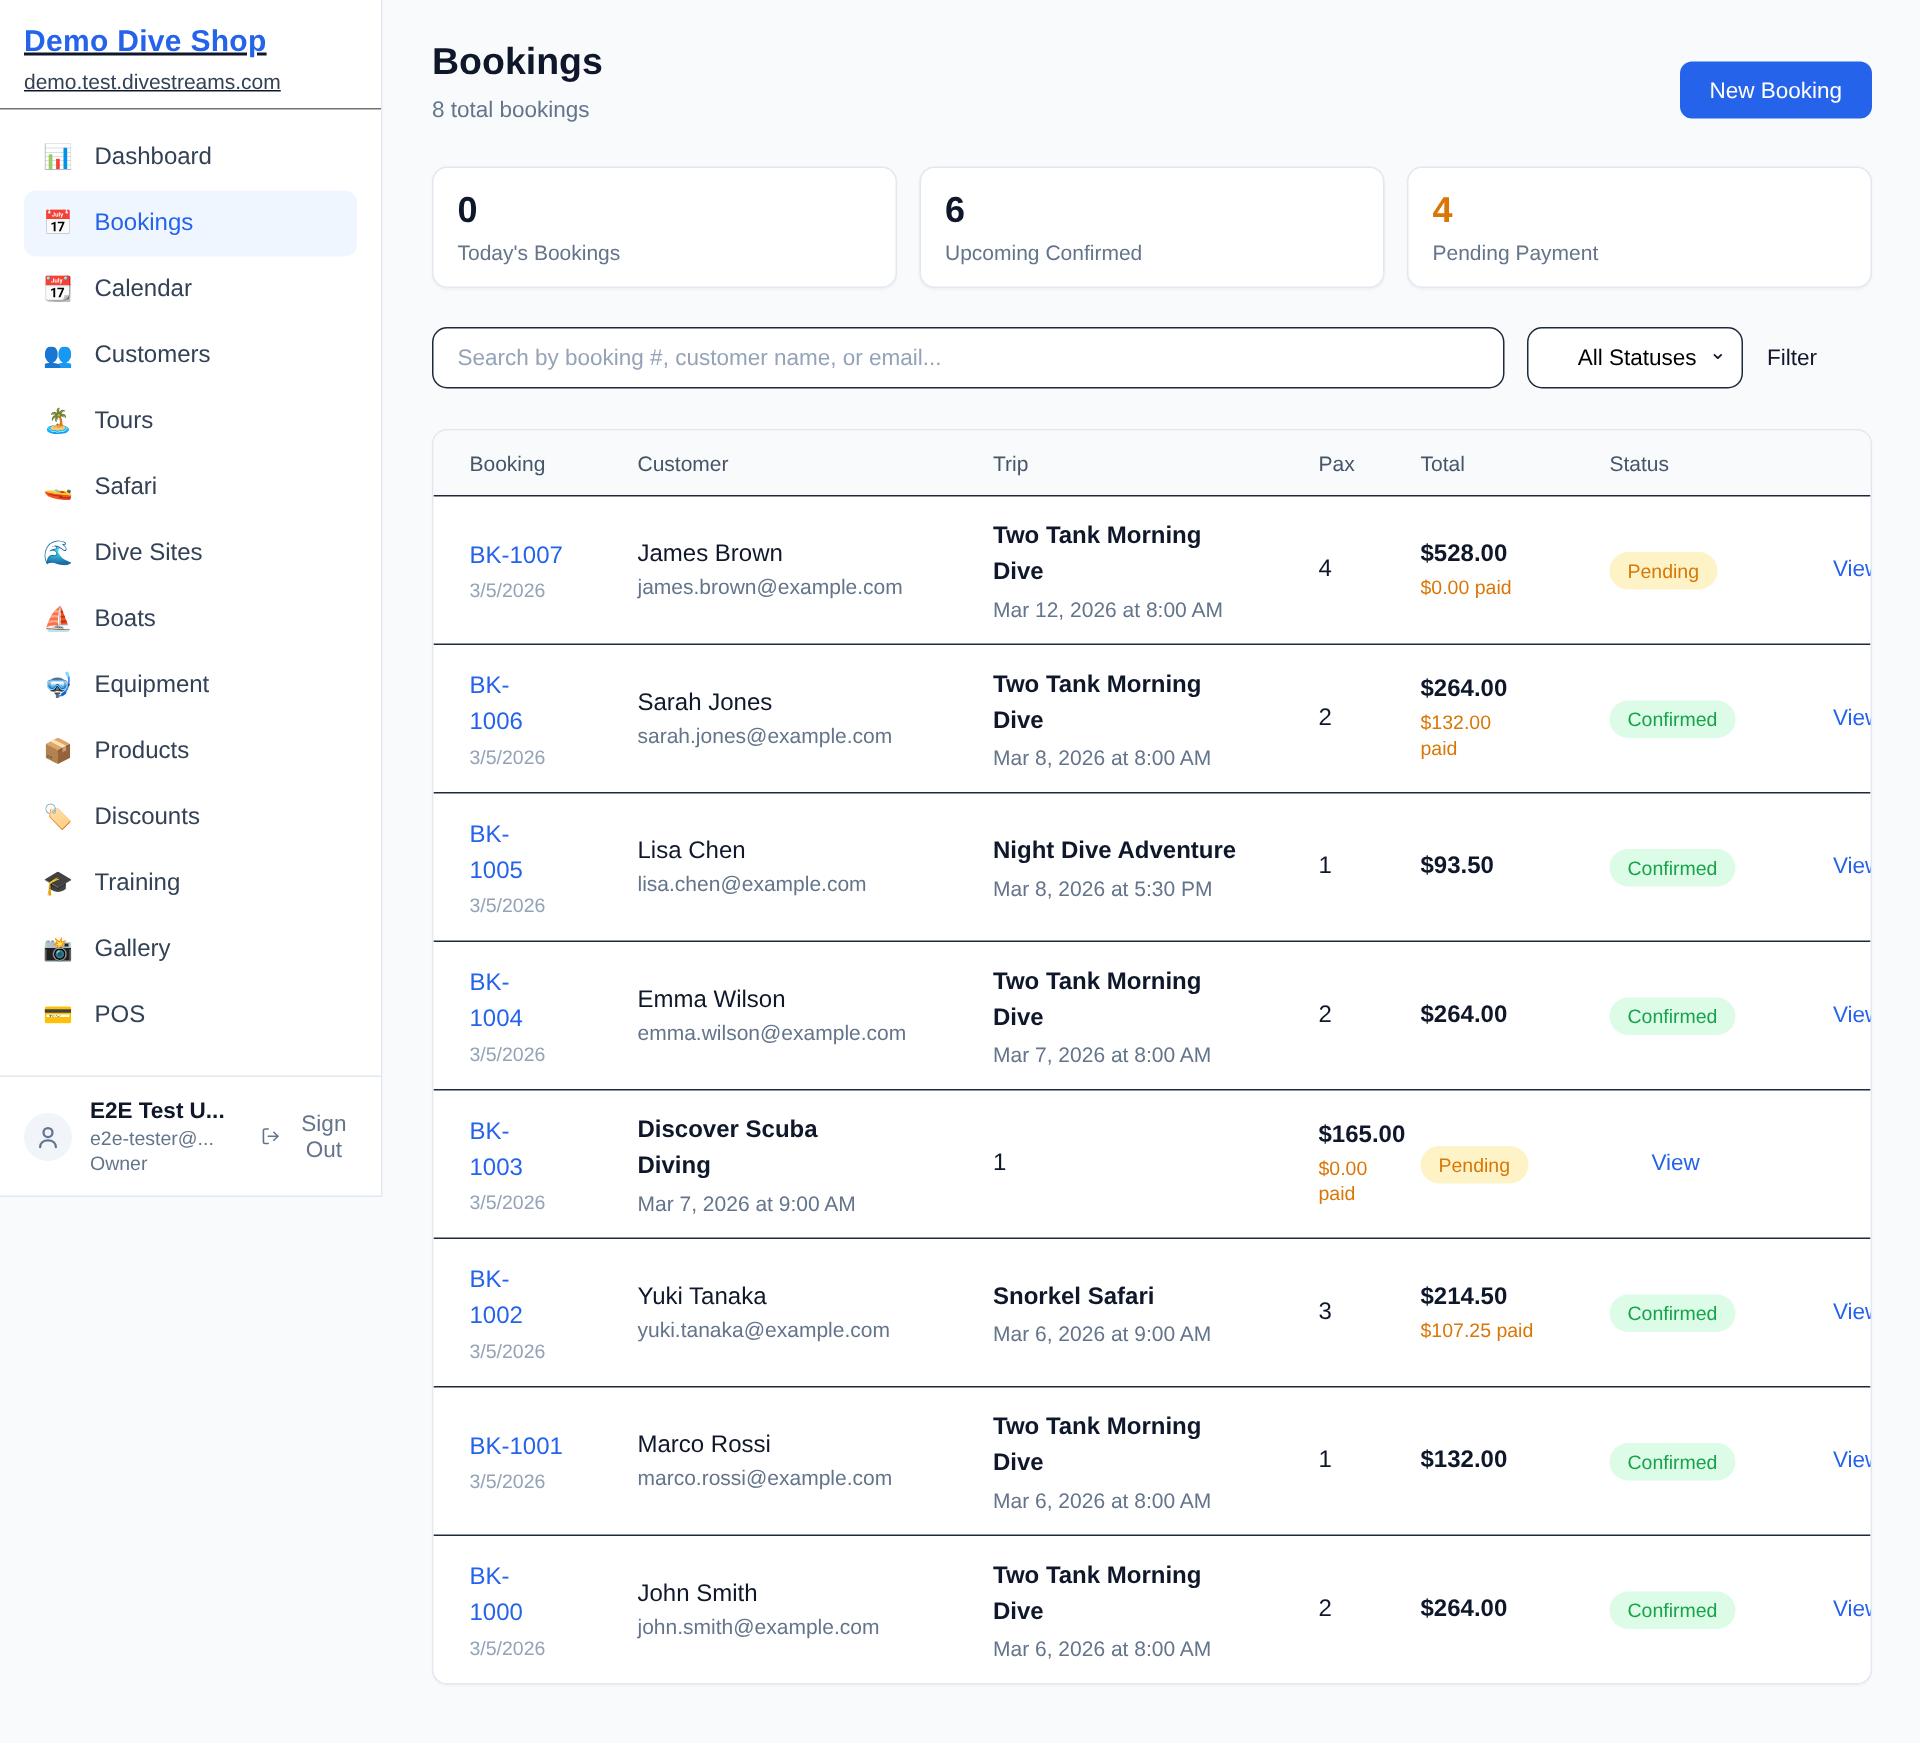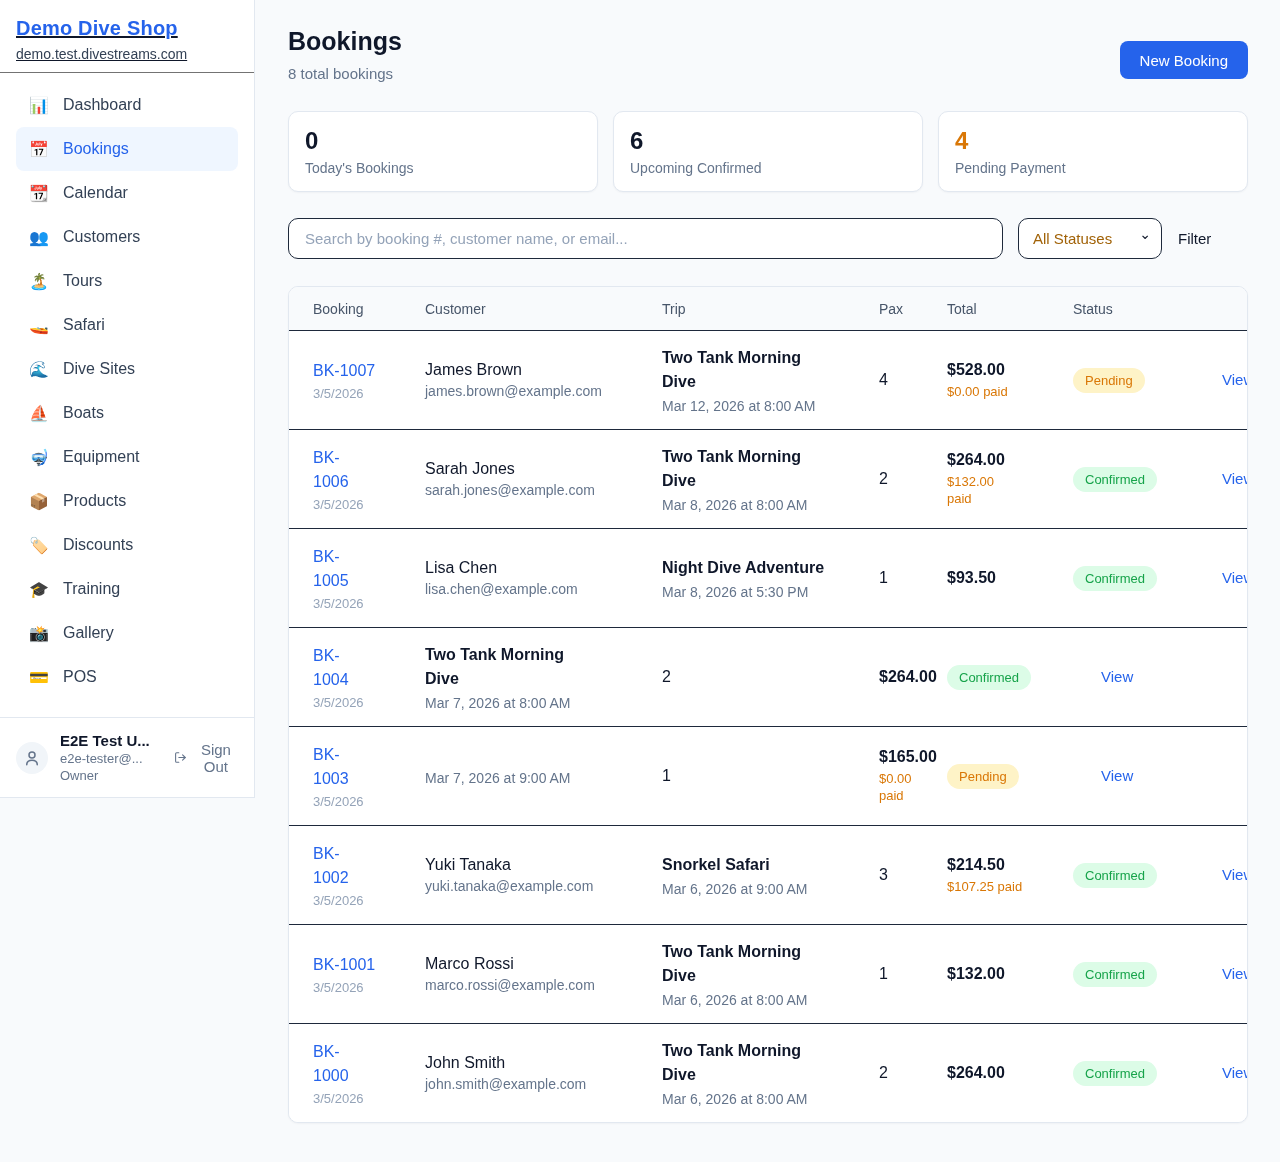--- a/index.html
+++ b/index.html
@@ -38,21 +38,21 @@
   .stat-value { font-size:24px; font-weight:700; line-height:28px; }
   .stat-value.orange { color:#d97706; }
   .stat-label { font-size:14px; color:#64748b; margin-top:5px; }
 
   .filter-row { display:flex; align-items:center; margin-top:26px; }
   .search-input { width:715px; height:41px; border:1px solid #1e293b; border-radius:10px; background:#fff;
                   padding:0 16px; font-size:15px; font-family:inherit; color:#0f172a; }
   .search-input::placeholder { color:#94a3b8; }
   .select-wrap { position:relative; margin-left:15px; }
   .status-select { appearance:none; -webkit-appearance:none; width:144px; height:41px; border:1px solid #1e293b;
-                   border-radius:10px; background:#fff; padding:0 30px 0 14px; font-size:15px; font-family:inherit; color:#a16207; cursor:pointer; }
+                   border-radius:10px; background:#fff; padding:0 30px 0 14px; font-size:15px; font-family:inherit; color:#000000; cursor:pointer;text-align:right; }
   .select-chevron { position:absolute; right:11px; top:8px; font-size:14px; color:#0f172a; pointer-events:none; }
   .filter-btn { background:none; border:none; font-size:15px; font-weight:500; color:#0f172a; font-family:inherit;
                 margin-left:16px; cursor:pointer; }
 
   
   .table-card { margin-top:27px; background:#fff; border:1px solid #e2e8f0; border-radius:10px; overflow:hidden;
                 box-shadow:0 1px 2px rgba(15,23,42,.04); }
   .tgrid { display:grid; grid-template-columns:112px 237px 217px 68px 126px 121px 1fr; padding:0 24px; align-items:center; }
   .thead { height:43px; background:#f8fafc; font-size:14px; font-weight:500; color:#475569; }
   .trow { min-height:99px; border-top:1px solid #1e293b; background:#fff; }
@@ -261,35 +261,41 @@
           <div class="cell">
             <div class="amount">$93.50</div>
           </div>
           <div class="cell"><span class="badge confirmed">Confirmed</span></div>
           <div class="cell"><a class="view-link">View</a></div>
         </div>
         <div class="tgrid trow">
           <div class="cell"><a class="bk-link">BK-
 1004</a><div class="bk-date">3/5/2026</div></div>
           <div class="cell">
+            <div class="cust-name">Emma Wilson</div>
+            <div class="cust-email">emma.wilson@example.com</div>
+          </div>
+          <div class="cell">
             <div class="trip-name">Two Tank Morning
 Dive</div>
             <div class="trip-date">Mar 7, 2026 at 8:00 AM</div>
           </div>
           <div class="cell pax">2</div>
           <div class="cell">
             <div class="amount">$264.00</div>
           </div>
           <div class="cell"><span class="badge confirmed">Confirmed</span></div>
           <div class="cell"><a class="view-link">View</a></div>
         </div>
         <div class="tgrid trow">
           <div class="cell"><a class="bk-link">BK-
 1003</a><div class="bk-date">3/5/2026</div></div>
           <div class="cell">
+            <div class="trip-name">Discover Scuba
+Diving</div>
             <div class="trip-date">Mar 7, 2026 at 9:00 AM</div>
           </div>
           <div class="cell pax">1</div>
           <div class="cell">
             <div class="amount">$165.00</div>
             <div class="paid">$0.00 paid</div>
           </div>
           <div class="cell"><span class="badge pending">Pending</span></div>
           <div class="cell"><a class="view-link">View</a></div>
         </div>

